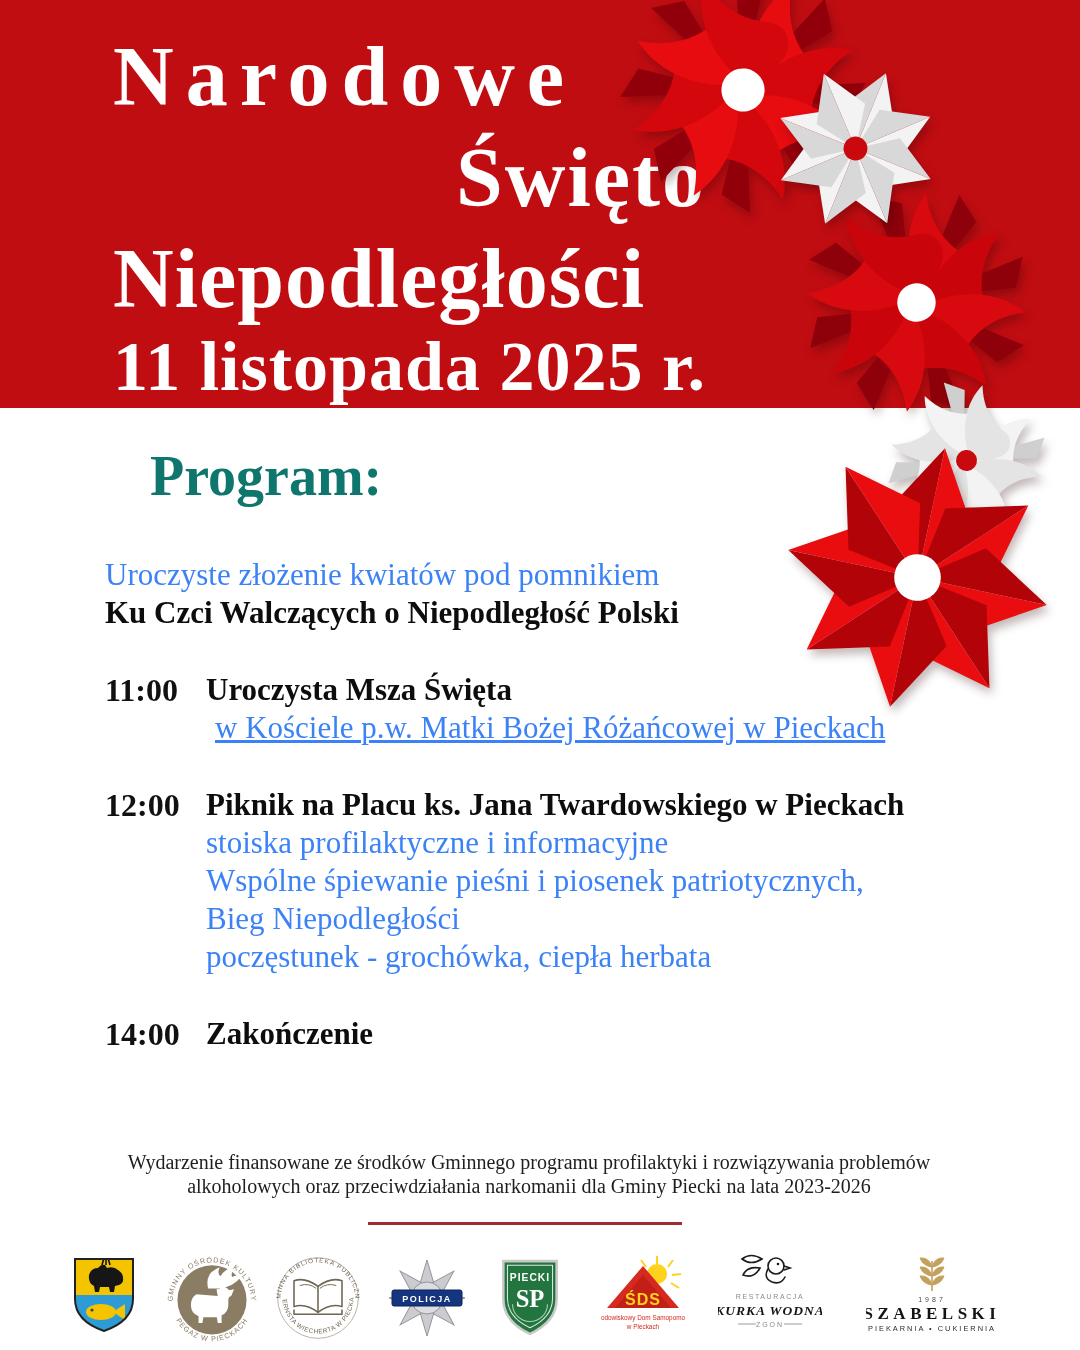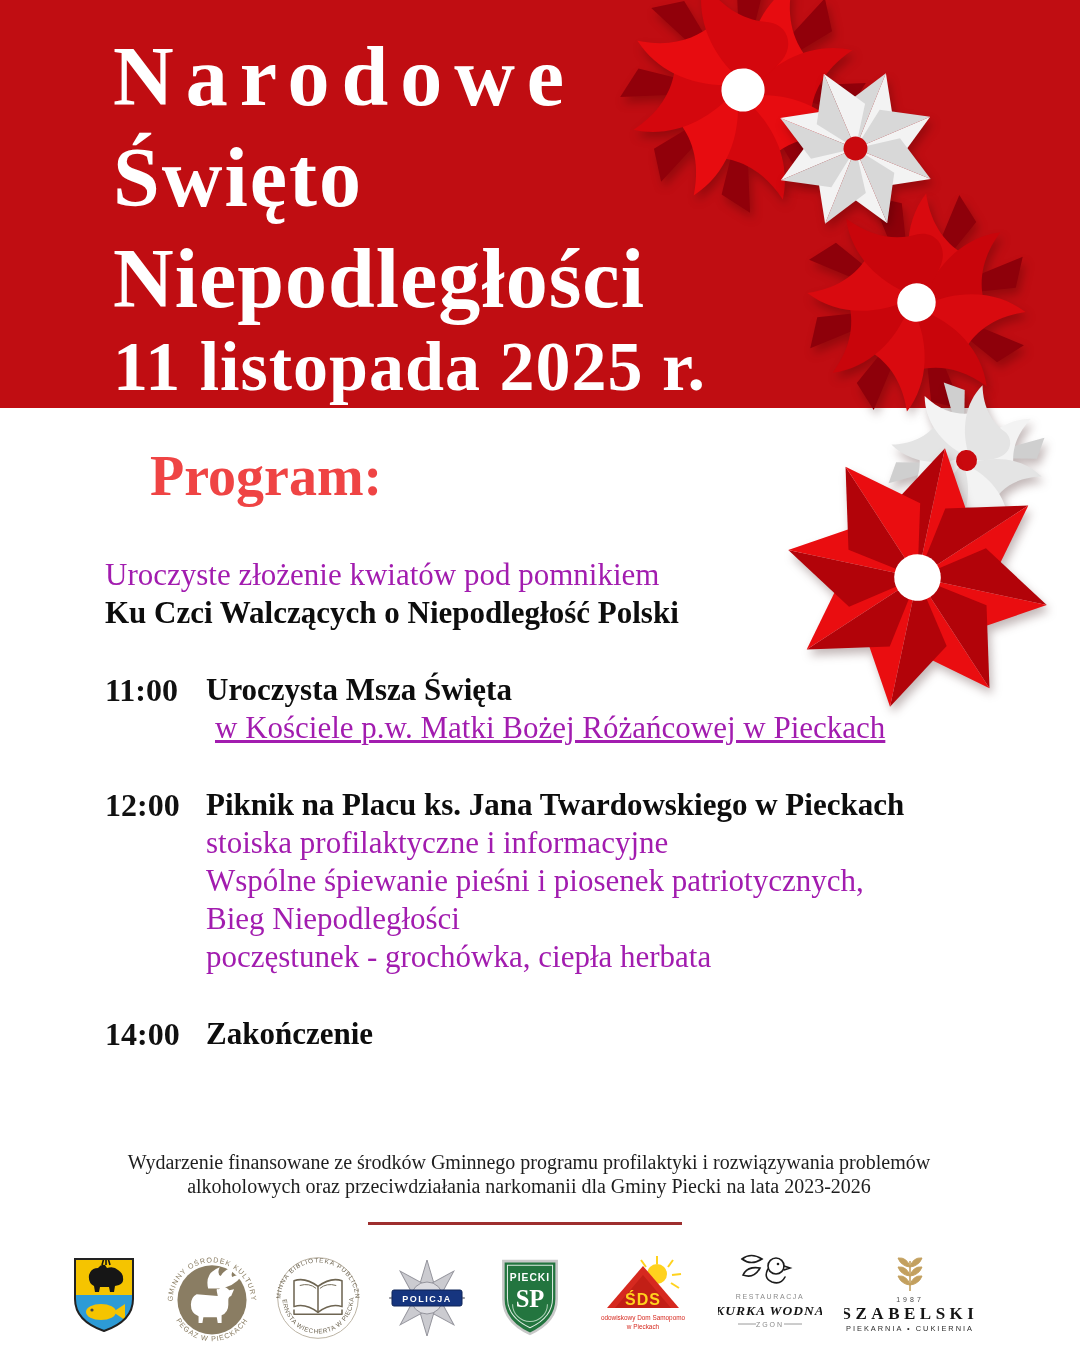--- a/index.html
+++ b/index.html
@@ -6,32 +6,32 @@
   .page{
     position:relative;width:1080px;height:1350px;background:#ffffff;
     overflow:hidden;font-family:"Liberation Serif","DejaVu Serif",serif;
     margin:0 auto;
   }
   
   .header{position:absolute;left:0;top:0;width:1080px;height:408px;background:#c00d12;}
   .title-block{position:absolute;left:113px;top:26px;color:#ffffff;font-weight:bold;}
   .title-line{font-size:84px;line-height:101px;white-space:nowrap;}
   .title-line.t1{letter-spacing:12px;}
-  .title-line.t2{letter-spacing:2px;}
+  .title-line.t2{letter-spacing:2px;text-align:right;}
   .title-line.t3{letter-spacing:1px;}
   .date-line{font-size:70px;line-height:76px;letter-spacing:1px;font-weight:bold;white-space:nowrap;}
   
   .flower{position:absolute;filter:drop-shadow(3px 6px 5px rgba(40,0,0,.28));}
   
-  .program-heading{position:absolute;left:150px;top:444px;font-size:56px;font-weight:bold;color:#ef4444;}
+  .program-heading{position:absolute;left:150px;top:444px;font-size:56px;font-weight:bold;color:#0f766e;}
   .schedule{position:absolute;left:105px;top:556px;width:880px;}
   .sched-item{display:flex;margin-bottom:39px;}
   .sched-time{width:101px;flex:none;font-weight:bold;font-size:32px;line-height:38px;color:#111111;}
   .sched-lines{flex:1;}
-  .sched-line{font-size:31px;line-height:38px;color:#a21caf;}
+  .sched-line{font-size:31px;line-height:38px;color:#3b82f6;}
   .sched-line.bold{font-weight:bold;color:#0d0d0d;}
   .sched-line.indent{padding-left:9px;text-decoration:underline;}
   
   .funding-note{position:absolute;left:0;top:1150px;width:1058px;text-align:center;
     font-size:20px;line-height:24px;color:#1e1e1e;}
   .divider{position:absolute;left:368px;top:1222px;width:314px;height:3px;background:#9e2f2f;}
   .logo{position:absolute;transform:translate(-50%,-50%);}
   .logo svg{display:block;}
   text{font-family:"Liberation Sans","DejaVu Sans",sans-serif;}
   text.serif{font-family:"Liberation Serif","DejaVu Serif",serif;}
@@ -338,21 +338,21 @@
           <path d="M42,16 q-13,-2 -17,7 q11,4 17,-7 z"></path>
         </g>
         <text x="52" y="47" font-size="7" fill="#8a8a8a" text-anchor="middle" letter-spacing="1.6">RESTAURACJA</text>
         <text x="52" y="63" class="serif" font-size="13.5" font-weight="bold" font-style="italic" fill="#141414" text-anchor="middle" letter-spacing="1">KURKA WODNA</text>
         <line x1="20" y1="72" x2="38" y2="72" stroke="#9a9a9a" stroke-width="1"></line>
         <line x1="66" y1="72" x2="84" y2="72" stroke="#9a9a9a" stroke-width="1"></line>
         <text x="52" y="75" font-size="7" fill="#8a8a8a" text-anchor="middle" letter-spacing="2">ZGON</text>
       </svg>
     </div>
 
-    <div class="logo" style="left:910px;top:1298px">
+    <div class="logo" style="left:932px;top:1298px">
       <svg width="132" height="86" viewBox="0 0 132 86">
         <g fill="#c3a05e" stroke="#c3a05e">
           <line x1="66" y1="6" x2="66" y2="36" stroke-width="1.6"></line>
           <path d="M66,12 q-9,-1 -12,-9 q9,-1 12,9 z"></path>
           <path d="M66,12 q9,-1 12,-9 q-9,-1 -12,9 z"></path>
           <path d="M66,21 q-9,-1 -12,-9 q9,-1 12,9 z"></path>
           <path d="M66,21 q9,-1 12,-9 q-9,-1 -12,9 z"></path>
           <path d="M66,30 q-9,-1 -12,-9 q9,-1 12,9 z"></path>
           <path d="M66,30 q9,-1 12,-9 q-9,-1 -12,9 z"></path>
         </g>

